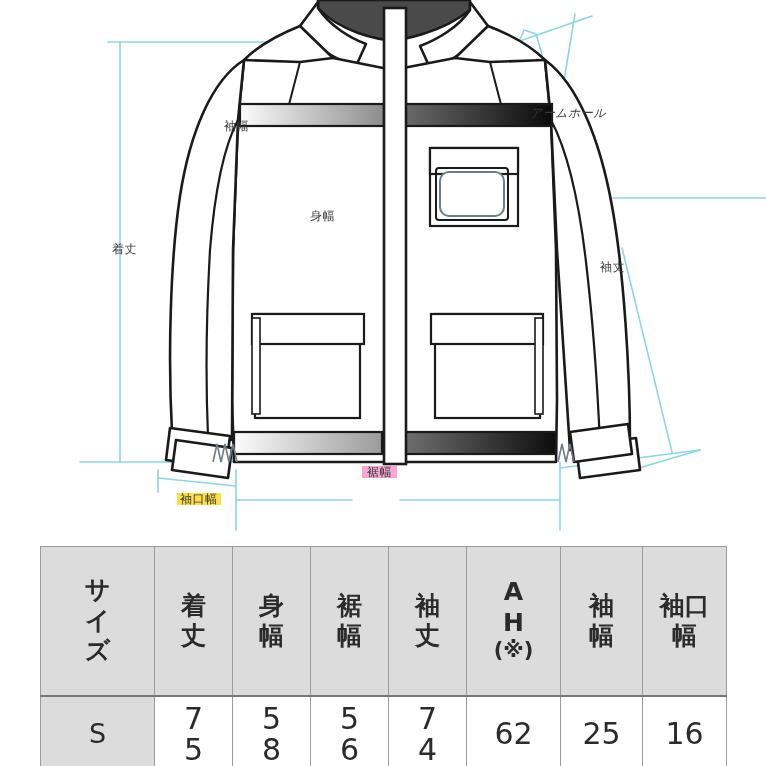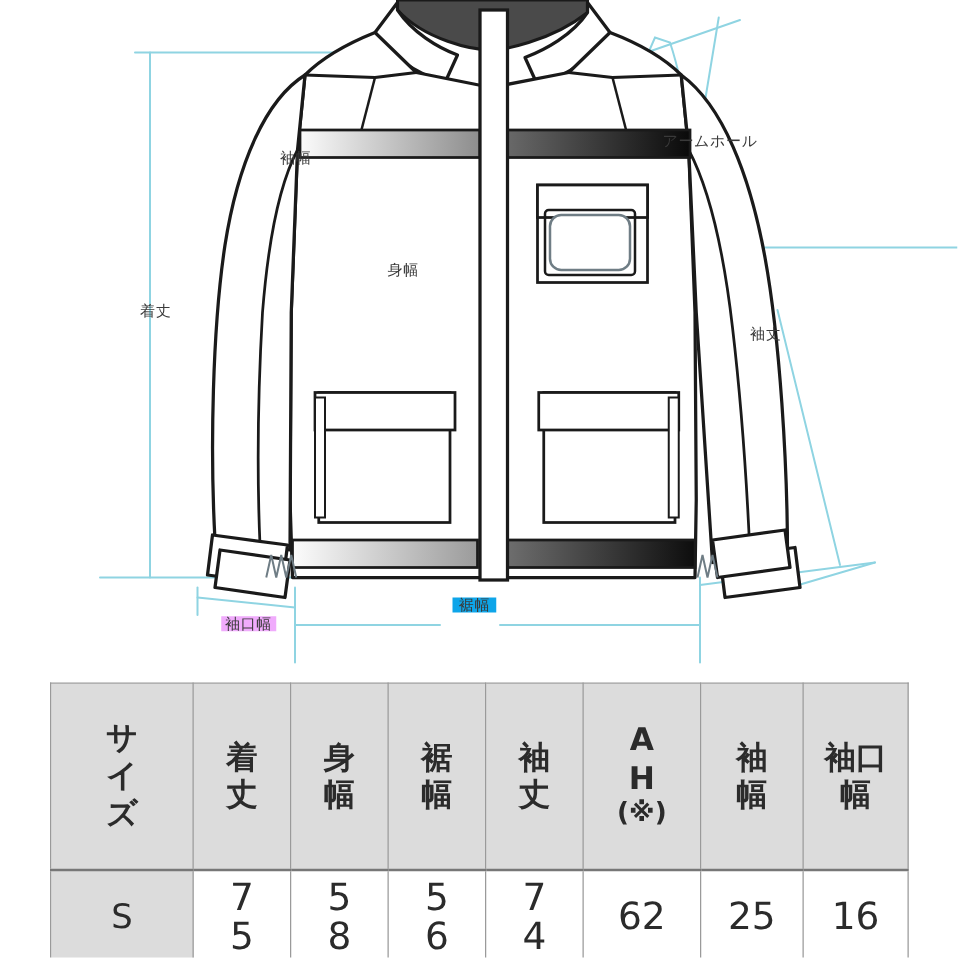--- a/index.html
+++ b/index.html
@@ -241,24 +241,24 @@
 
       <g stroke="#6f7d85" stroke-width="1.6" fill="none" stroke-linejoin="miter">
         <path d="M213 462 L 217 444 L 221 462 L 225 444 L 229 462 L 233 444 L 237 462"></path>
         <path d="M558 462 L 562 444 L 566 462 L 570 444 L 574 462"></path>
       </g>
     </svg>
 
     <div class="dim-label" style="left:112px; top:243px;">着丈</div>
     <div class="dim-label" style="left:224px; top:120px;">袖幅</div>
     <div class="dim-label" style="left:306px; top:194px; background:#ffffff; padding:0 4px;margin-top:16px;">身幅</div>
-    <div class="dim-label" style="left:530px; top:107px;">アームホール</div>
+    <div class="dim-label" style="left:530px; top:107px;font-style:italic;">アームホール</div>
     <div class="dim-label" style="left:600px; top:229px;margin-top:32px;">袖丈</div>
-    <div class="dim-label" style="left:177px; top:493px; background:#f0abfc; padding:0 3px;">袖口幅</div>
-    <div class="dim-label" style="left:362px; top:478px; background:#0ea5e9; padding:0 5px;">裾幅</div>
+    <div class="dim-label" style="left:177px; top:493px; background:#fde047; padding:0 3px;">袖口幅</div>
+    <div class="dim-label" style="left:362px; top:466px; background:#f9a8d4; padding:0 5px;">裾幅</div>
   </div>
 
   <div id="size-table-wrap">
     <table class="size-table">
       <colgroup>
         <col style="width:114px">
         <col style="width:78px">
         <col style="width:78px">
         <col style="width:78px">
         <col style="width:78px">

